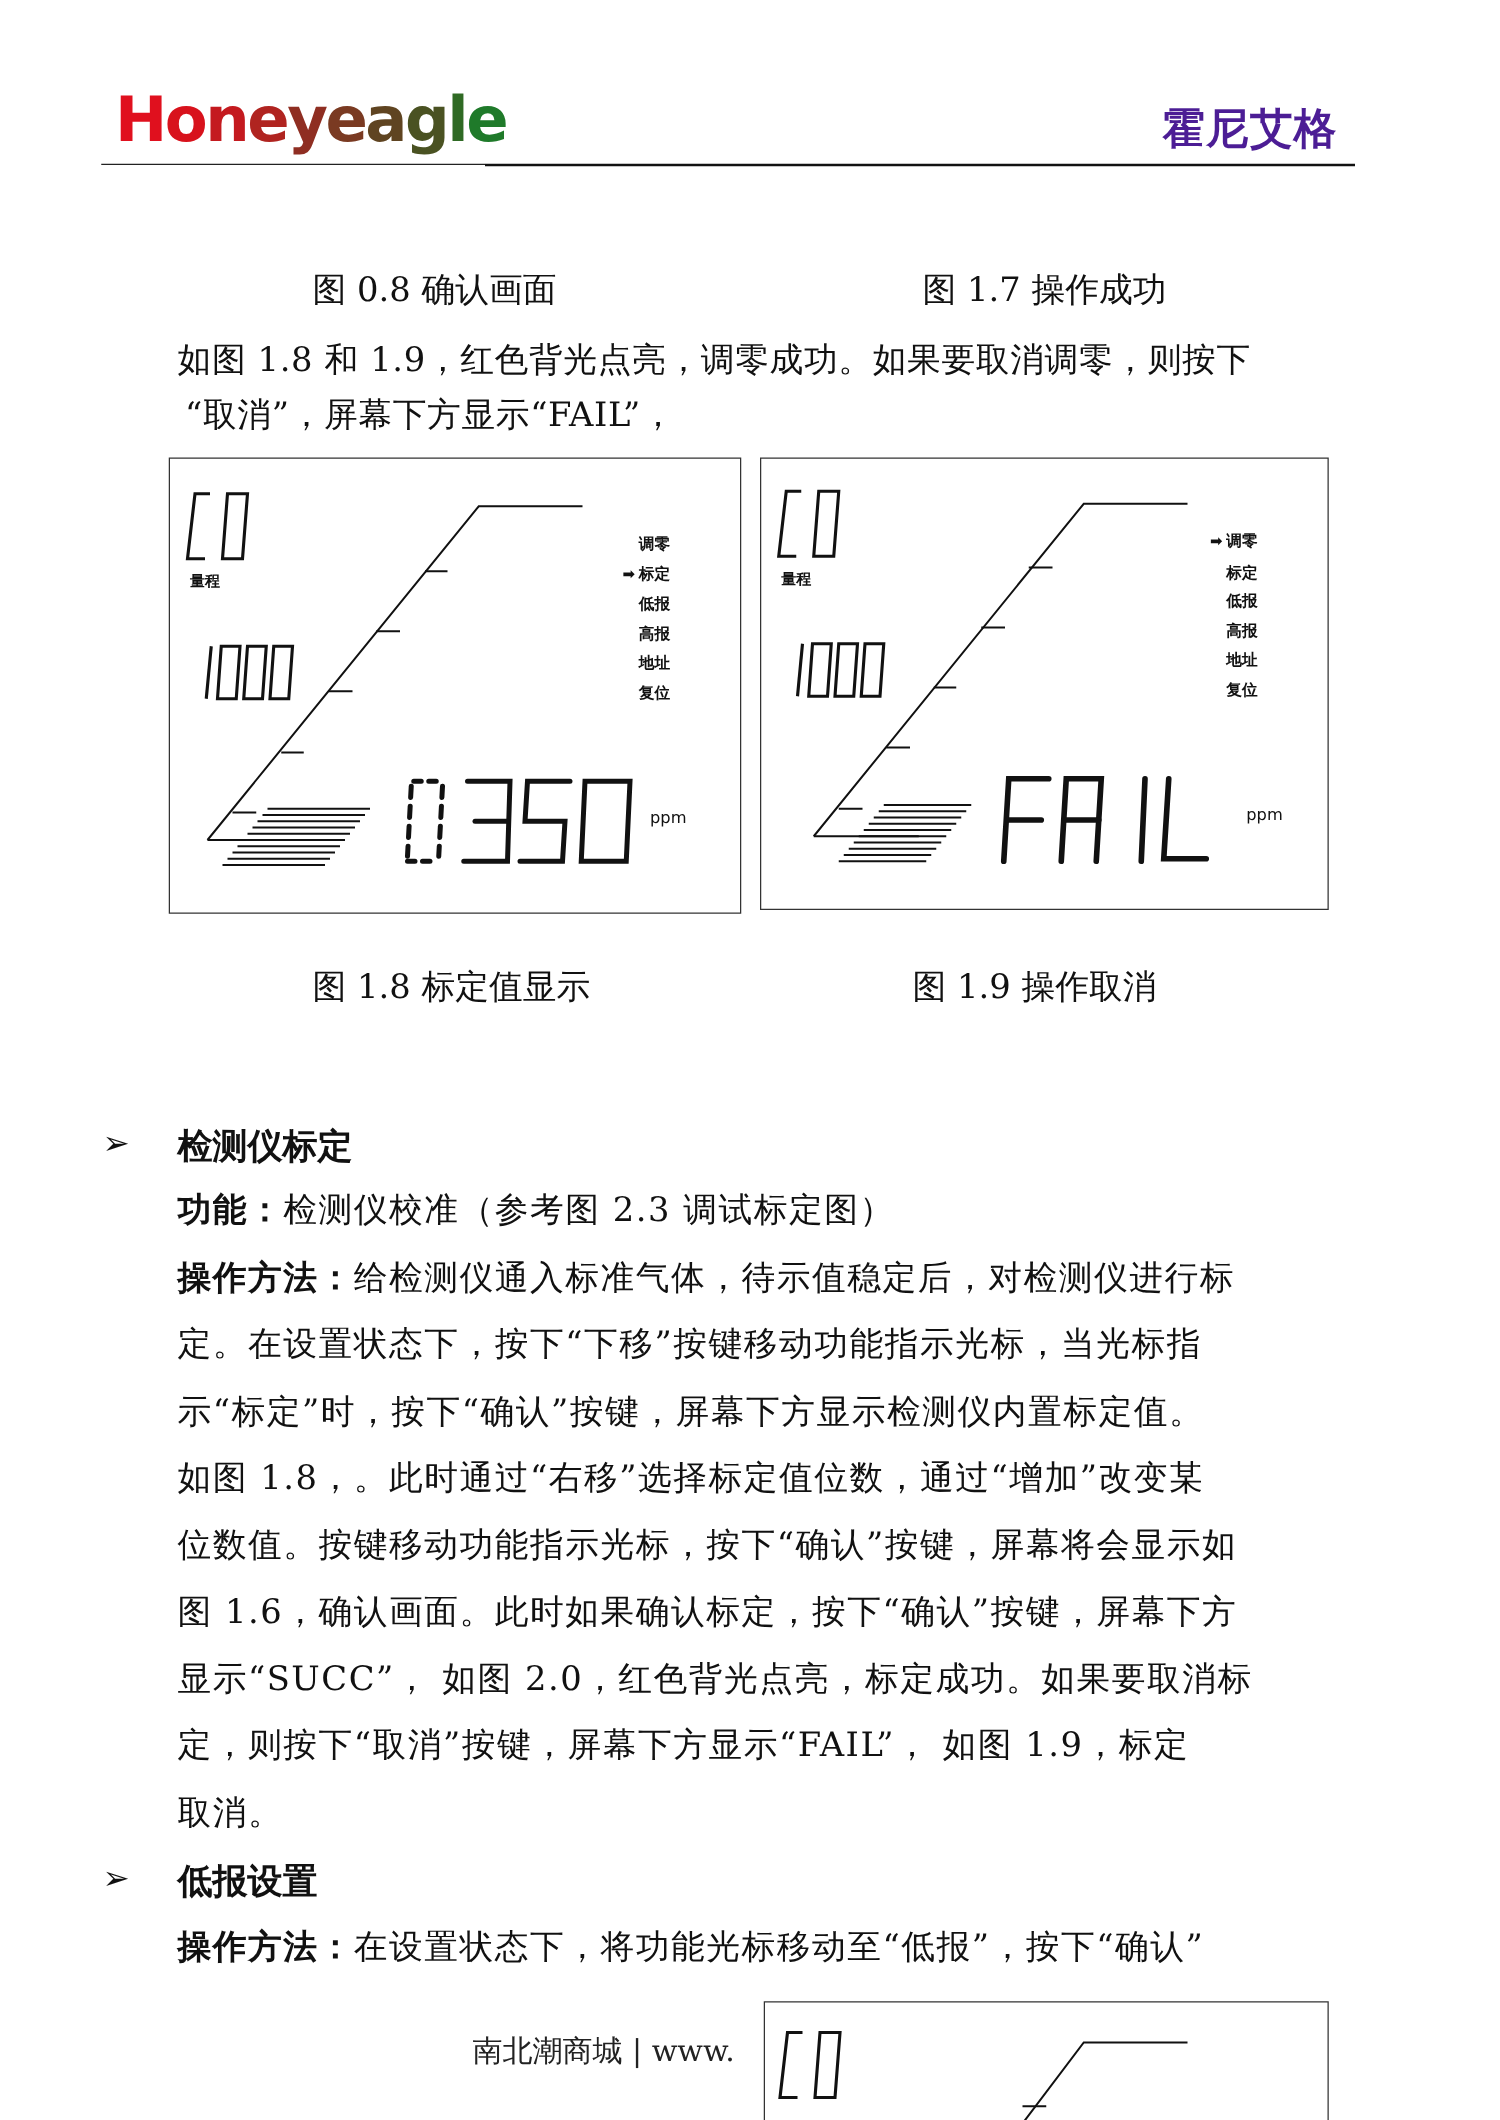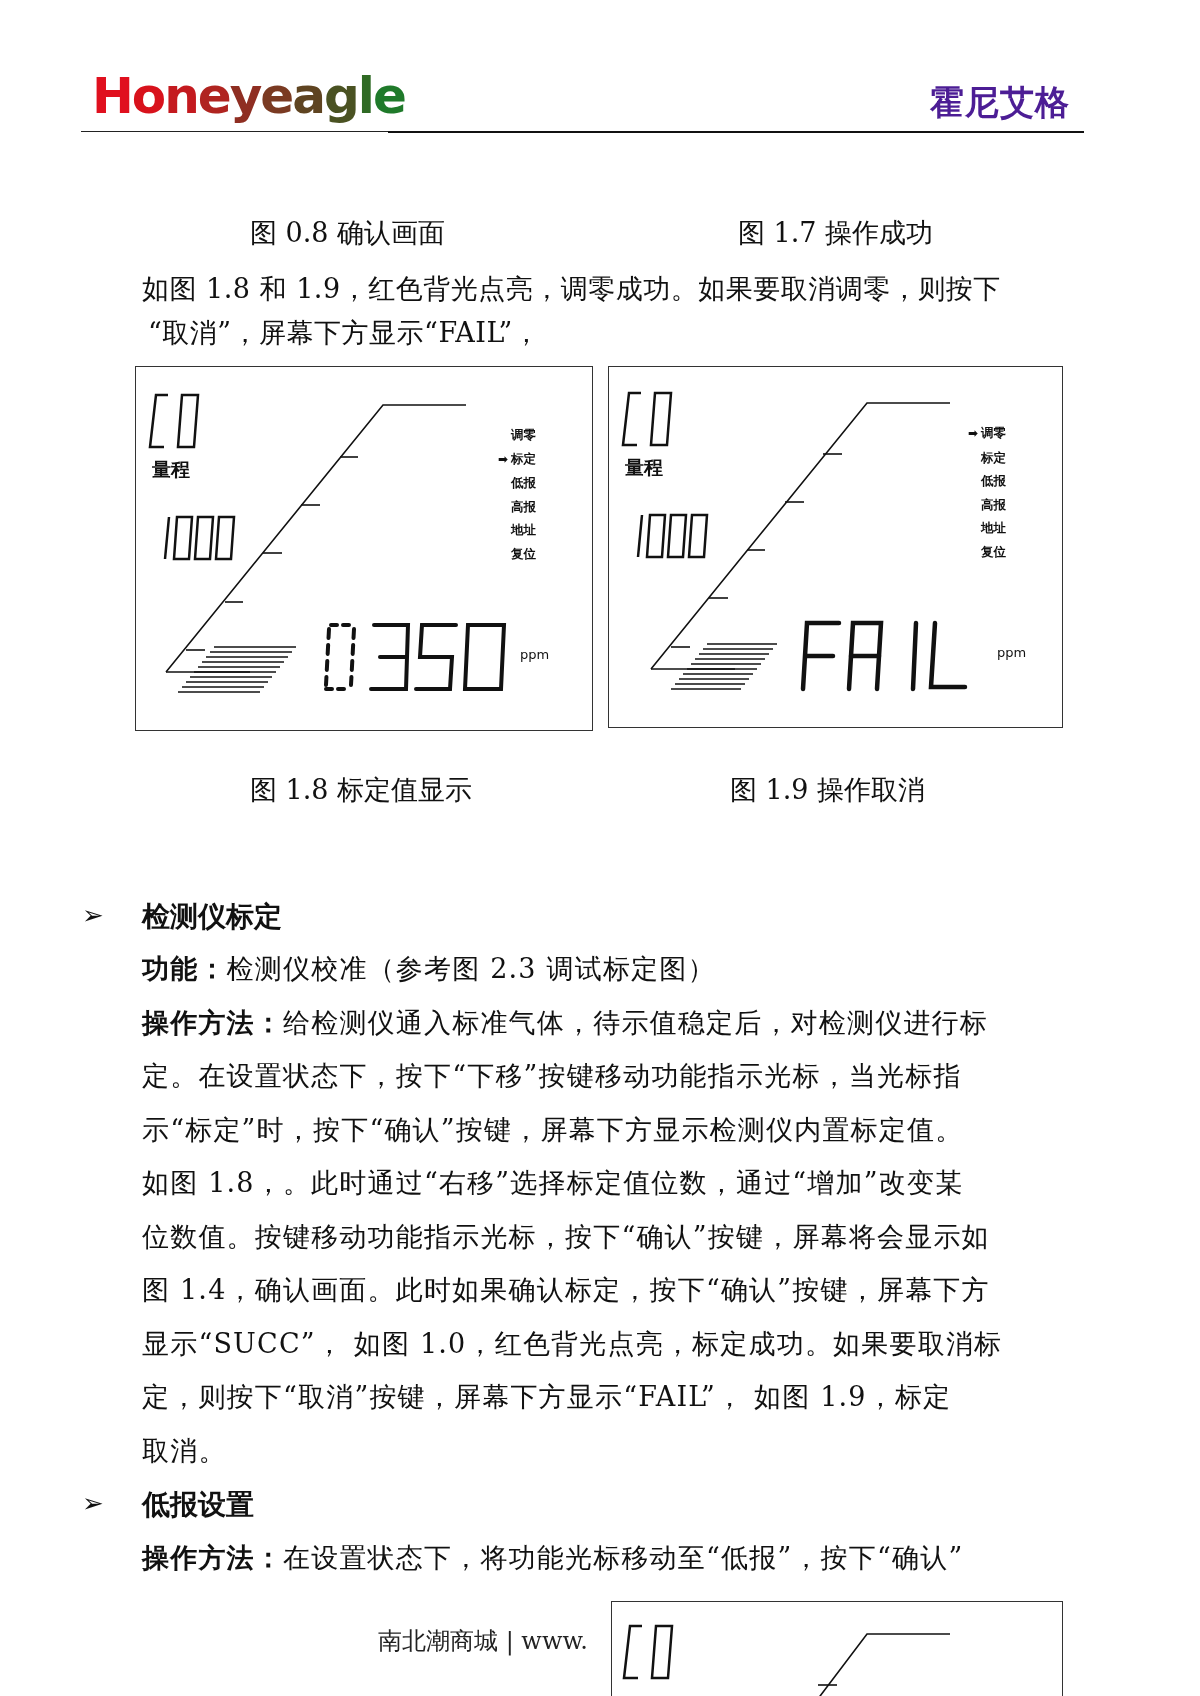--- a/index.html
+++ b/index.html
@@ -18,21 +18,21 @@
   .bullet { left: 82px; font-size: 26px; font-family: "DejaVu Sans", sans-serif; }
   .heading { left: 142px; font-size: 28px; font-weight: bold; font-family: Liberation Serif, serif; white-space: nowrap; }
   .bold { font-weight: bold; font-family: "DejaVu Sans", sans-serif; }
   .body-line { left: 142px; font-size: 27px; line-height: 32px; white-space: nowrap; letter-spacing: 1.2px; }
   .footer { left: 378px; top: 1625px; font-size: 24px; white-space: nowrap; color: #222; }
   .lcd { border: 1.5px solid #333; background: #fff; }
   .lcd svg { position: absolute; left: 0; top: 0; }
   .menu { position: absolute; font-family: "DejaVu Sans", sans-serif; font-weight: bold; font-size: 12.5px; line-height: 23.5px; text-align: right; }
   .menu-item { display: block; white-space: nowrap; }
   .menu-arrow { font-size: 12px; margin-right: 3px; }
-  .range-label { position: absolute; font-family: "DejaVu Sans", sans-serif; font-weight: bold; font-size: 19px; }
+  .range-label { position: absolute; font-family: "DejaVu Sans", sans-serif; font-weight: bold; font-size: 12px; }
   .ppm { position: absolute; font-family: "DejaVu Sans", sans-serif; font-size: 13px; }
 </style>
 </head>
 <body>
 
 <div class="abs logo" id="logo"><span style="color: rgb(224, 16, 30);">H</span><span style="color: rgb(216, 18, 28);">o</span><span style="color: rgb(196, 26, 31);">n</span><span style="color: rgb(176, 36, 32);">e</span><span style="color: rgb(143, 46, 34);">y</span><span style="color: rgb(122, 58, 34);">e</span><span style="color: rgb(95, 68, 33);">a</span><span style="color: rgb(74, 82, 34);">g</span><span style="color: rgb(47, 106, 36);">l</span><span style="color: rgb(31, 122, 42);">e</span></div>
 <div class="abs brand-cn">霍尼艾格</div>
 <div class="abs rule-thin"></div>
 <div class="abs rule-thick"></div>
 
@@ -166,22 +166,22 @@
 
 <div class="abs bullet" style="top:900px;">➢</div>
 <div class="abs heading" style="top:898px;">检测仪标定</div>
 <div id="sec0-lines">
     <div class="abs body-line" style="top: 953px;"><span class="bold">功能：</span><span>检测仪校准（参考图 2.3  调试标定图）</span></div>
     <div class="abs body-line" style="top: 1006.5px;"><span class="bold">操作方法：</span><span>给检测仪通入标准气体，待示值稳定后，对检测仪进行标</span></div>
     <div class="abs body-line" style="top: 1060px;"><span>定。在设置状态下，按下“下移”按键移动功能指示光标，当光标指</span></div>
     <div class="abs body-line" style="top: 1113.5px;"><span>示“标定”时，按下“确认”按键，屏幕下方显示检测仪内置标定值。</span></div>
     <div class="abs body-line" style="top: 1167px;"><span>如图 1.8，。此时通过“右移”选择标定值位数，通过“增加”改变某</span></div>
     <div class="abs body-line" style="top: 1220.5px;"><span>位数值。按键移动功能指示光标，按下“确认”按键，屏幕将会显示如</span></div>
-    <div class="abs body-line" style="top: 1274px;"><span>图 1.4，确认画面。此时如果确认标定，按下“确认”按键，屏幕下方</span></div>
-    <div class="abs body-line" style="top: 1327.5px;"><span>显示“SUCC”，  如图 1.0，红色背光点亮，标定成功。如果要取消标</span></div>
+    <div class="abs body-line" style="top: 1274px;"><span>图 1.6，确认画面。此时如果确认标定，按下“确认”按键，屏幕下方</span></div>
+    <div class="abs body-line" style="top: 1327.5px;"><span>显示“SUCC”，  如图 2.0，红色背光点亮，标定成功。如果要取消标</span></div>
     <div class="abs body-line" style="top: 1381px; text-align: right;"><span>定，则按下“取消”按键，屏幕下方显示“FAIL”，  如图 1.9，标定</span></div>
     <div class="abs body-line" style="top: 1434.5px;"><span>取消。</span></div>
   </div>
 
 <div class="abs bullet" style="top:1488px;">➢</div>
 <div class="abs heading" style="top:1486px;">低报设置</div>
 <div id="sec1-lines">
     <div class="abs body-line" style="top: 1542px;"><span class="bold">操作方法：</span><span>在设置状态下，将功能光标移动至“低报”，按下“确认”</span></div>
   </div>
 

